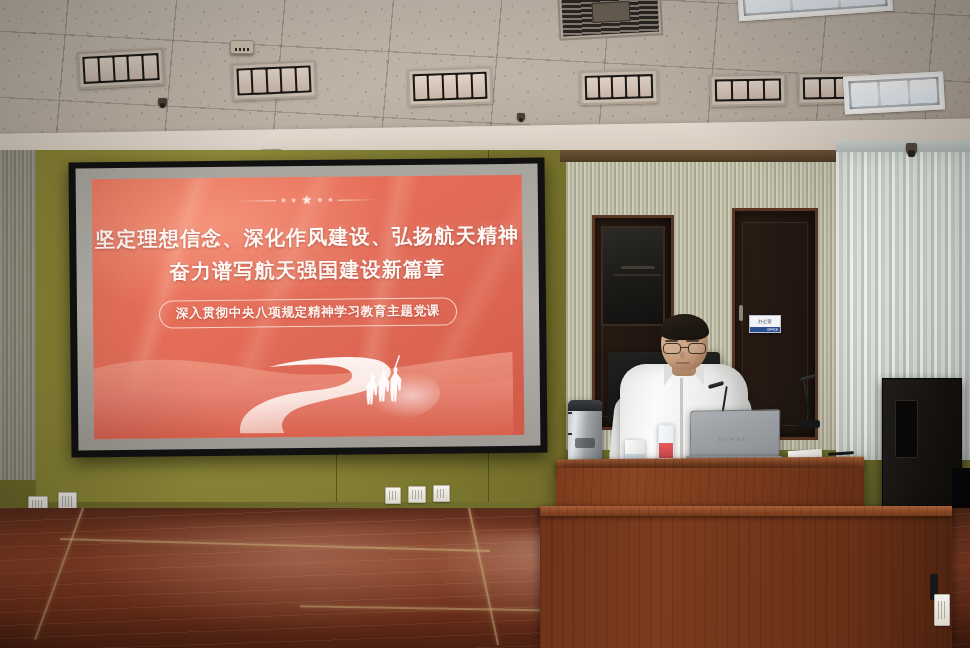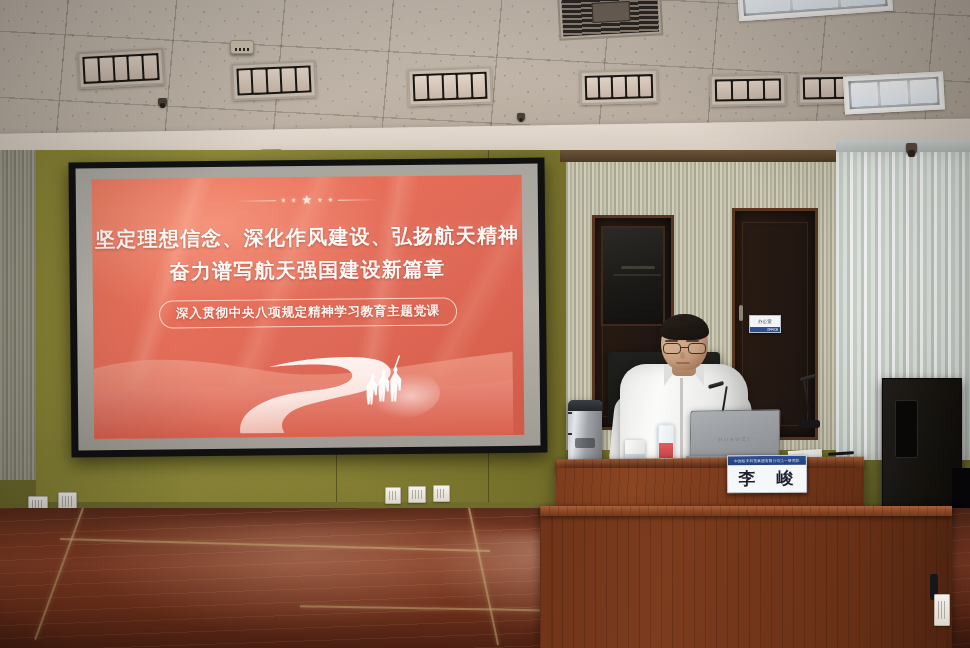--- a/index.html
+++ b/index.html
@@ -985,24 +985,20 @@
       <div class="face"></div>
     </div>
 
   <div class="desk-top" style="position:absolute; left:556px; top:458px; width:308px; height:12px; z-index:10; transform:rotate(-0.6deg);">
     <div class="desk-grain"></div>
   </div>
   <div class="desk" style="position:absolute; left:556px; top:468px; width:308px; height:50px; z-index:10;">
     <div class="desk-grain"></div>
   </div>
 
-  <div class="nameplate" style="position:absolute; left:727px; top:455px; width:78px; height:36px; z-index:11;">
-    <div class="np-header">中国航天科技集团有限公司第一研究院</div>
-    <div class="np-name">李　峻</div>
-  </div>
 
   <div class="podium-front" style="position:absolute; left:540px; top:512px; width:412px; height:136px; z-index:11;">
     <div class="pf-grain"></div>
   </div>
   <div class="desk-top" style="position:absolute; left:540px; top:506px; width:412px; height:10px; z-index:11;">
     <div class="desk-grain"></div>
   </div>
 
   <div class="vignette"></div>
 </div>

